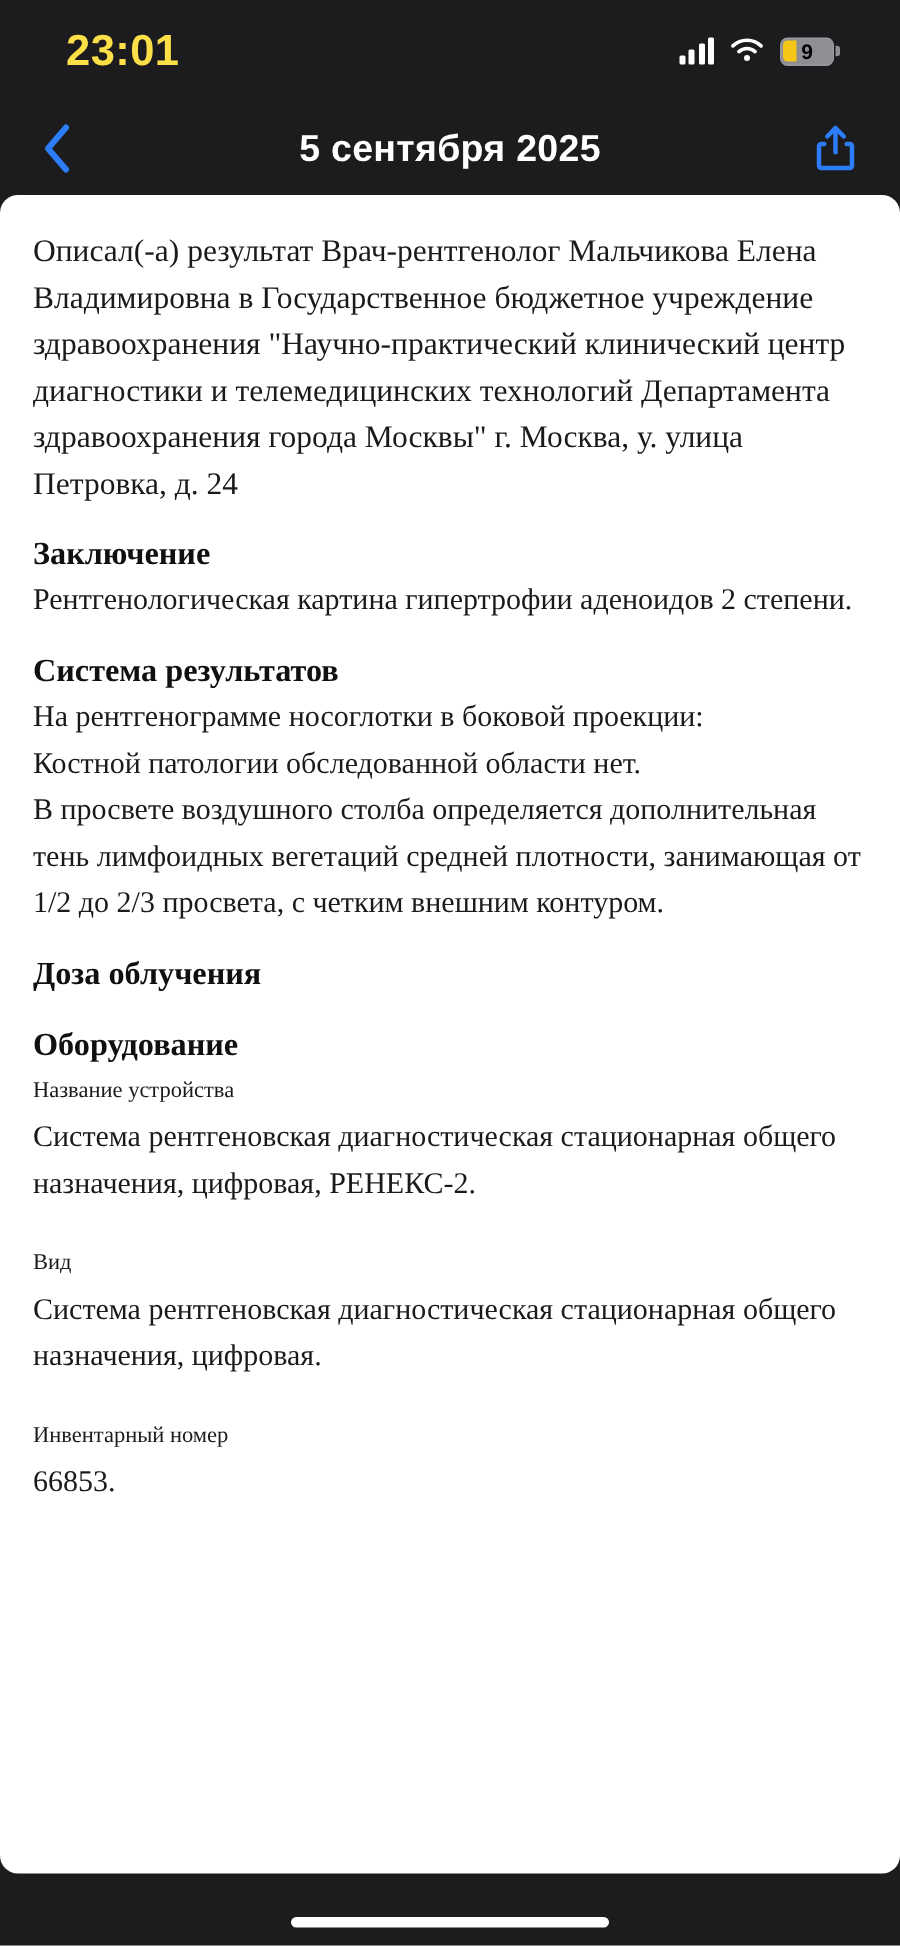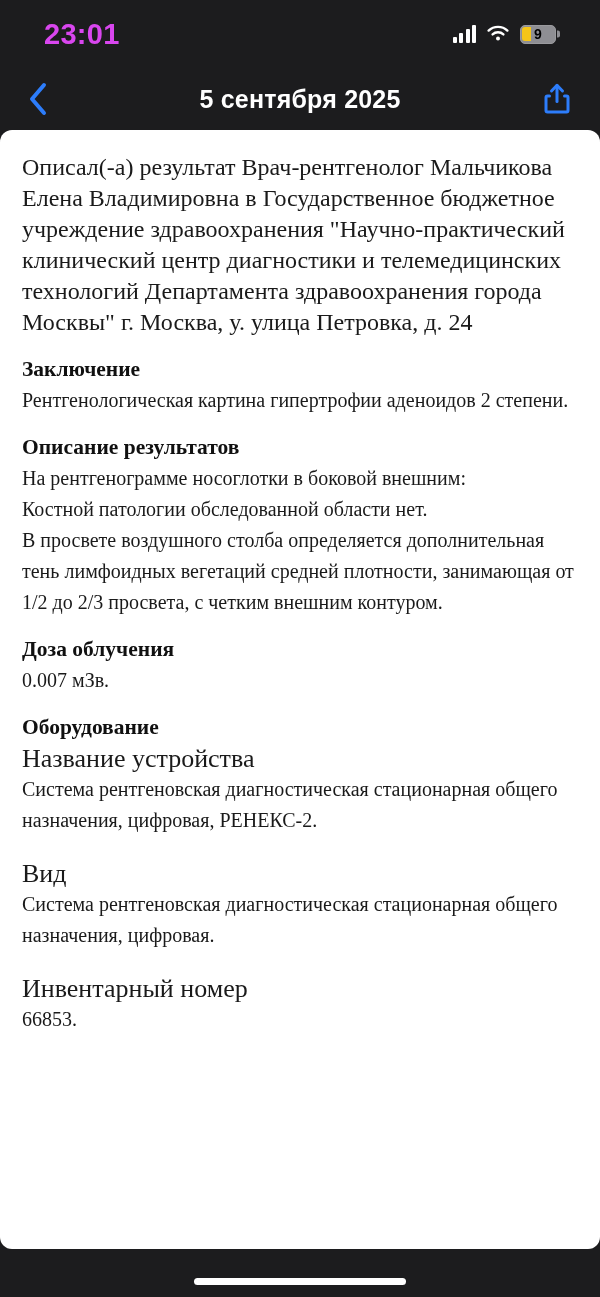--- a/index.html
+++ b/index.html
@@ -20,21 +20,21 @@
   .status-bar {
     height: 68px;
     display: flex;
     align-items: center;
     justify-content: space-between;
     padding: 0 44px 0 44px;
     box-sizing: border-box;
     position: relative;
   }
   .status-time {
-    color: #d946ef;
+    color: #fde047;
     font-size: 29px;
     font-weight: bold;
     letter-spacing: 0.3px;
     font-family: "Liberation Sans", sans-serif;
   }
   .status-right {
     display: flex;
     align-items: center;
     gap: 10px;
   }
@@ -151,35 +151,35 @@
     box-sizing: border-box;
   }
   .doc p,
   .doc h3,
   .doc .sublabel {
     margin: 0;
     font-family: "Liberation Serif", serif;
     color: #1a1a1a;
   }
   .para {
-    font-size: 24px;
+    font-size: 21px;
     line-height: 31px;
     color: #2b2b2b;
   }
   .section {
     margin-top: 16px;
   }
   h3.heading {
     font-size: 21.5px;
     line-height: 31px;
     font-weight: bold;
     color: #101010;
   }
   .sublabel {
-    font-size: 26px;
+    font-size: 15px;
     line-height: 31px;
     color: #8d8d8d;
   }
   .body-line {
     font-size: 20px;
     line-height: 31px;
     color: #2b2b2b;
   }
   .group {
     margin-top: 22px;
@@ -243,29 +243,28 @@
   <div class="doc">
 
     <p class="para">Описал(-а) результат Врач-рентгенолог Мальчикова Елена Владимировна в Государственное бюджетное учреждение здравоохранения "Научно-практический клинический центр диагностики и телемедицинских технологий Департамента здравоохранения города Москвы" г. Москва, у. улица Петровка, д. 24</p>
 
     <div class="section">
       <h3 class="heading">Заключение</h3>
       <p class="body-line">Рентгенологическая картина гипертрофии аденоидов 2 степени.</p>
     </div>
 
     <div class="section">
-      <h3 class="heading">Описание результатов</h3>
-      <p class="body-line">На рентгенограмме носоглотки в боковой  внешним:</p>
+      <h3 class="heading">Система результатов</h3>
+      <p class="body-line">На рентгенограмме носоглотки в боковой  проекции:</p>
       <p class="body-line">Костной патологии обследованной области нет.</p>
       <p class="body-line">В просвете воздушного столба определяется дополнительная тень лимфоидных вегетаций средней плотности, занимающая от 1/2 до 2/3   просвета, с четким внешним контуром.</p>
     </div>
 
     <div class="section">
       <h3 class="heading">Доза облучения</h3>
-      <p class="body-line">0.007 мЗв.</p>
     </div>
 
 
     <div class="section">
       <h3 class="heading">Оборудование</h3>
 
       <p class="sublabel">Название устройства</p>
       <p class="body-line">Система рентгеновская диагностическая стационарная общего назначения, цифровая, РЕНЕКС-2.</p>
 
       <div class="group">

